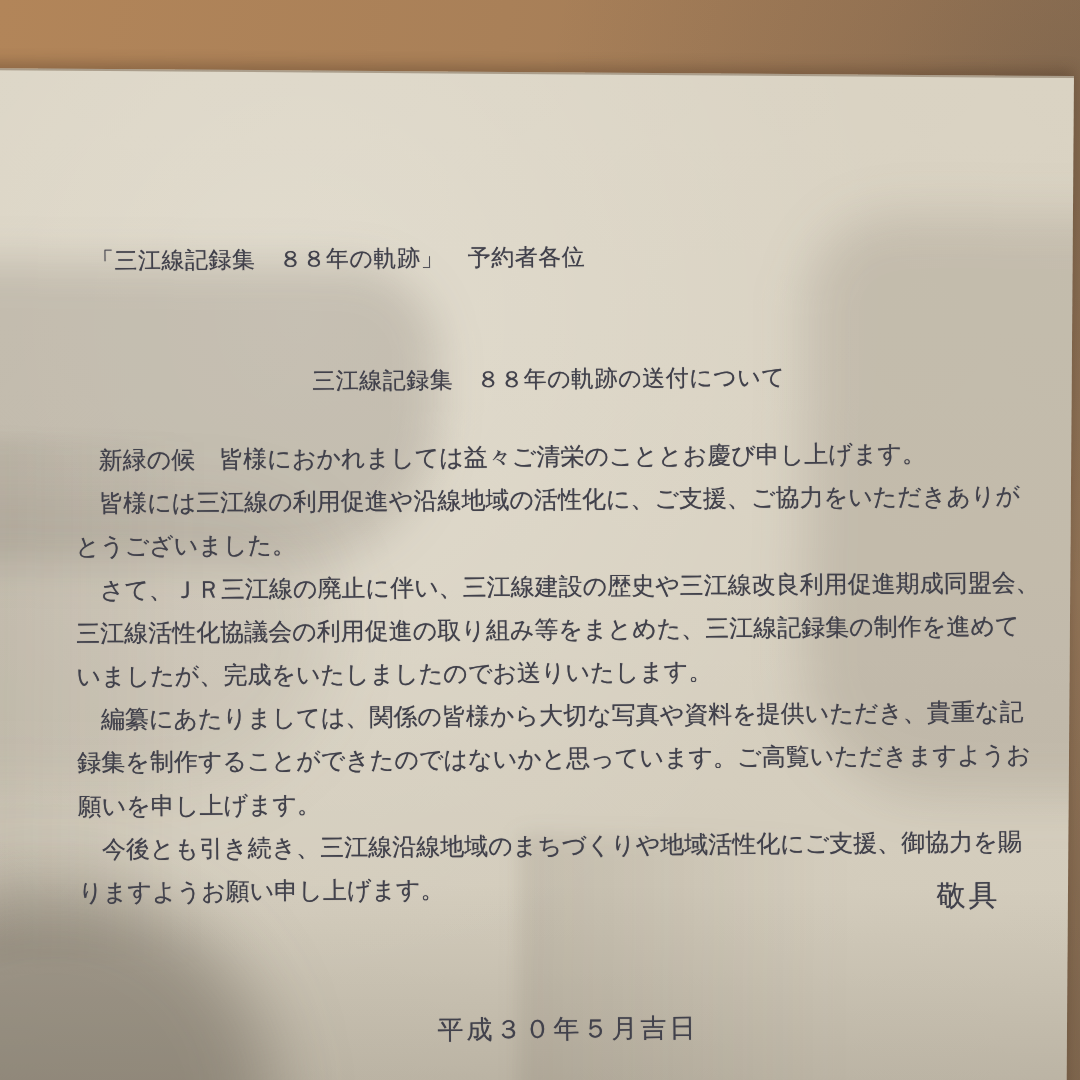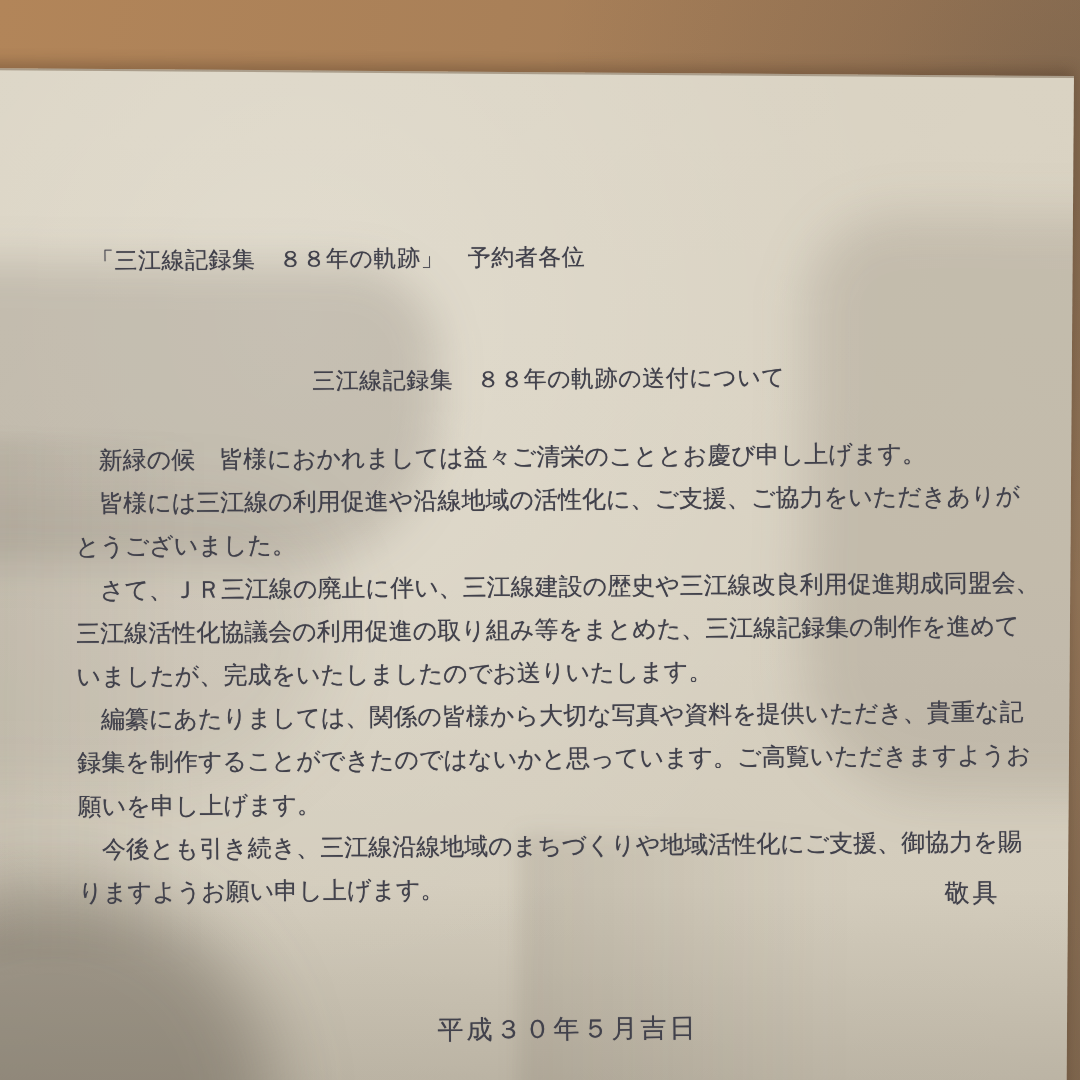--- a/index.html
+++ b/index.html
@@ -106,21 +106,21 @@
   }
   .body-line {
     height: 43.2px;
     line-height: 43.2px;
     font-size: 24px;
     letter-spacing: 0px;
   }
   .closing {
     position: absolute;
     top: 806px; right: 70px;
-    font-size: 25px;
+    font-size: 29px;
     letter-spacing: 3px;
   }
   .date-line {
     position: absolute;
     left: 470px; top: 938px;
     font-size: 26px;
     letter-spacing: 3px;
   }
 </style>
 </head>

